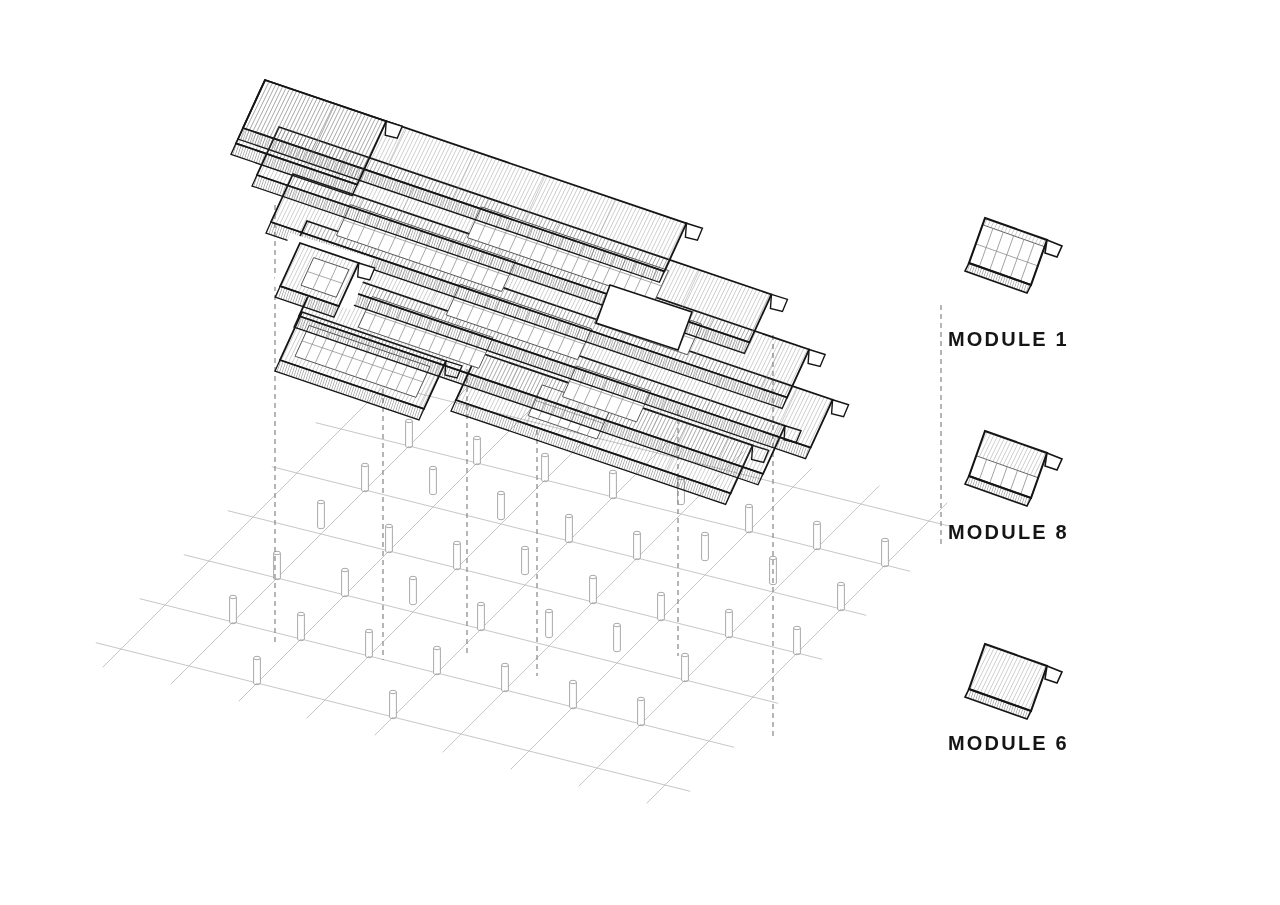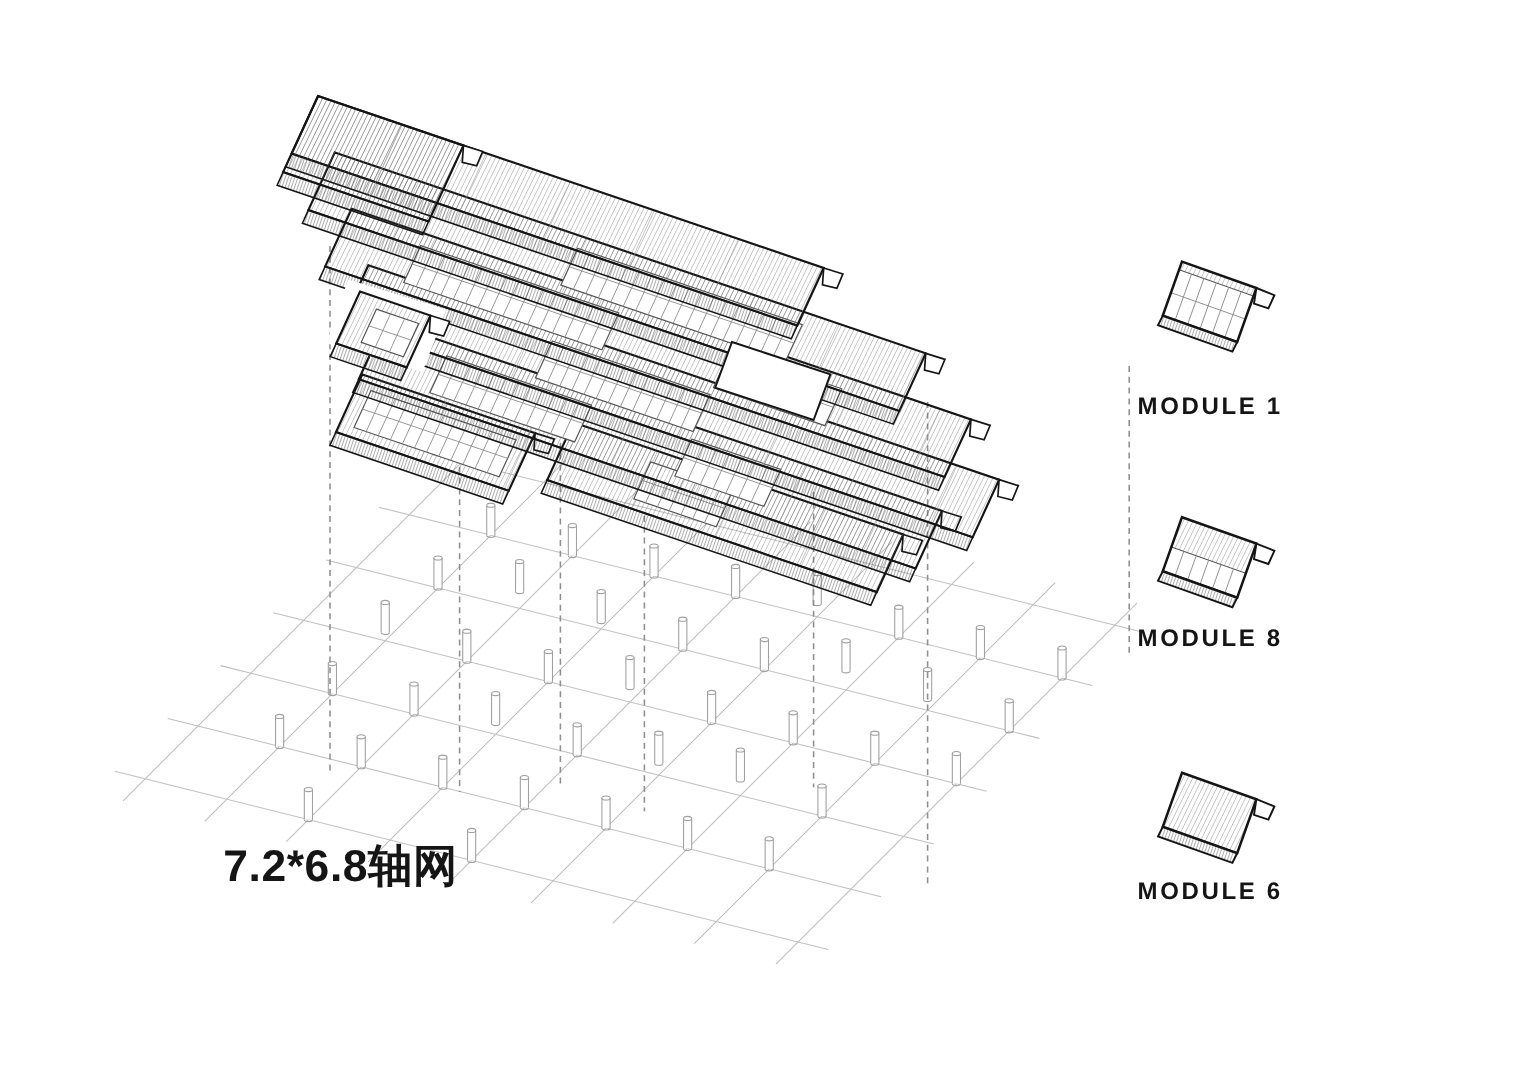--- a/index.html
+++ b/index.html
@@ -566,18 +566,17 @@
         </g>
         <g>
           <polygon points="985,644 1047,666 1031,711 969,689" fill="url(#hatch)"></polygon>
           <polygon points="985,644 1047,666 1031,711 969,689" fill="none" stroke="#151515" stroke-width="2.1"></polygon>
           <polygon points="969,689 1031,711 1027,719 965,697" fill="url(#dense)" stroke="#151515" stroke-width="1.6"></polygon>
           <polygon points="1047,666 1062,672 1057,683 1045,679" fill="#ffffff" stroke="#151515" stroke-width="1.6"></polygon>
         </g>
       </g>
     </svg>
 
-  <div class="lbl" id="grid-label">7.2*6.8轴网</div>
 
   <div class="lbl module-label" id="module-1-label">MODULE 1</div>
   <div class="lbl module-label" id="module-2-label">MODULE 8</div>
   <div class="lbl module-label" id="module-3-label">MODULE 6</div>
 </div>
 
 </body></html>

